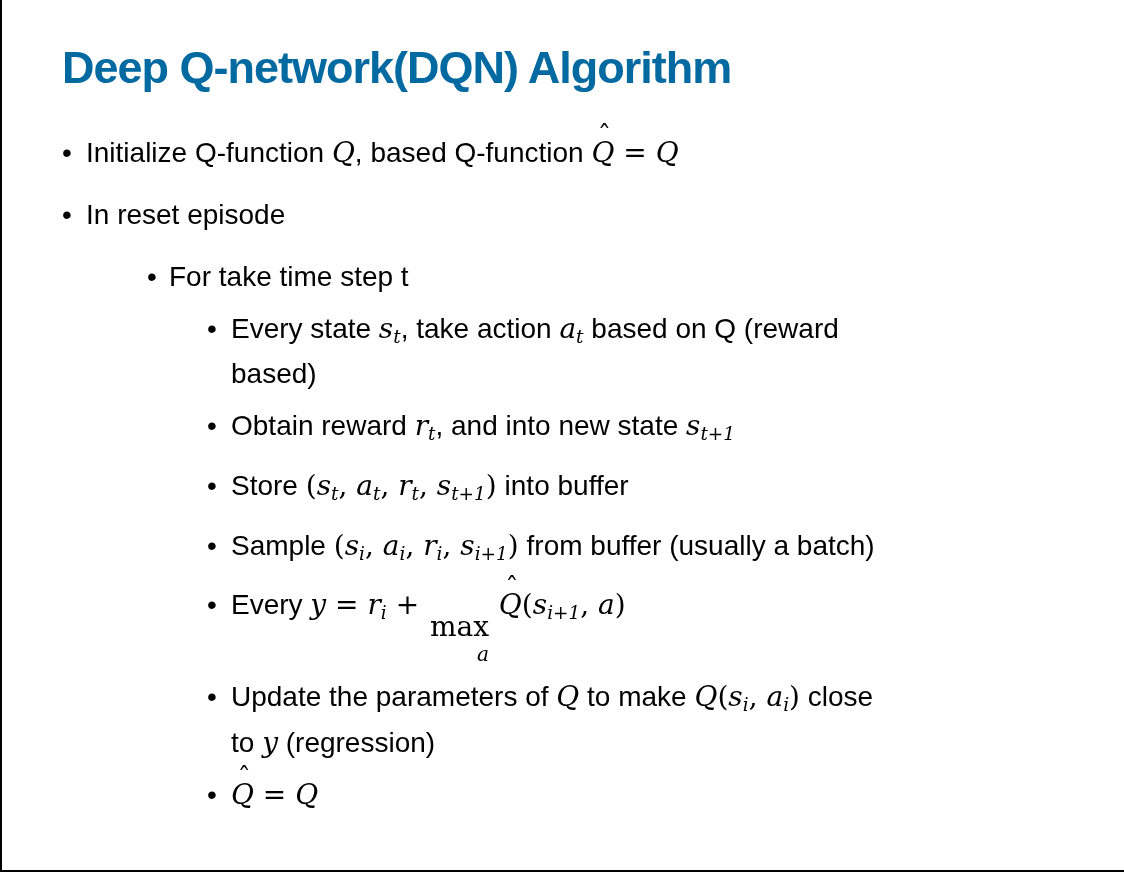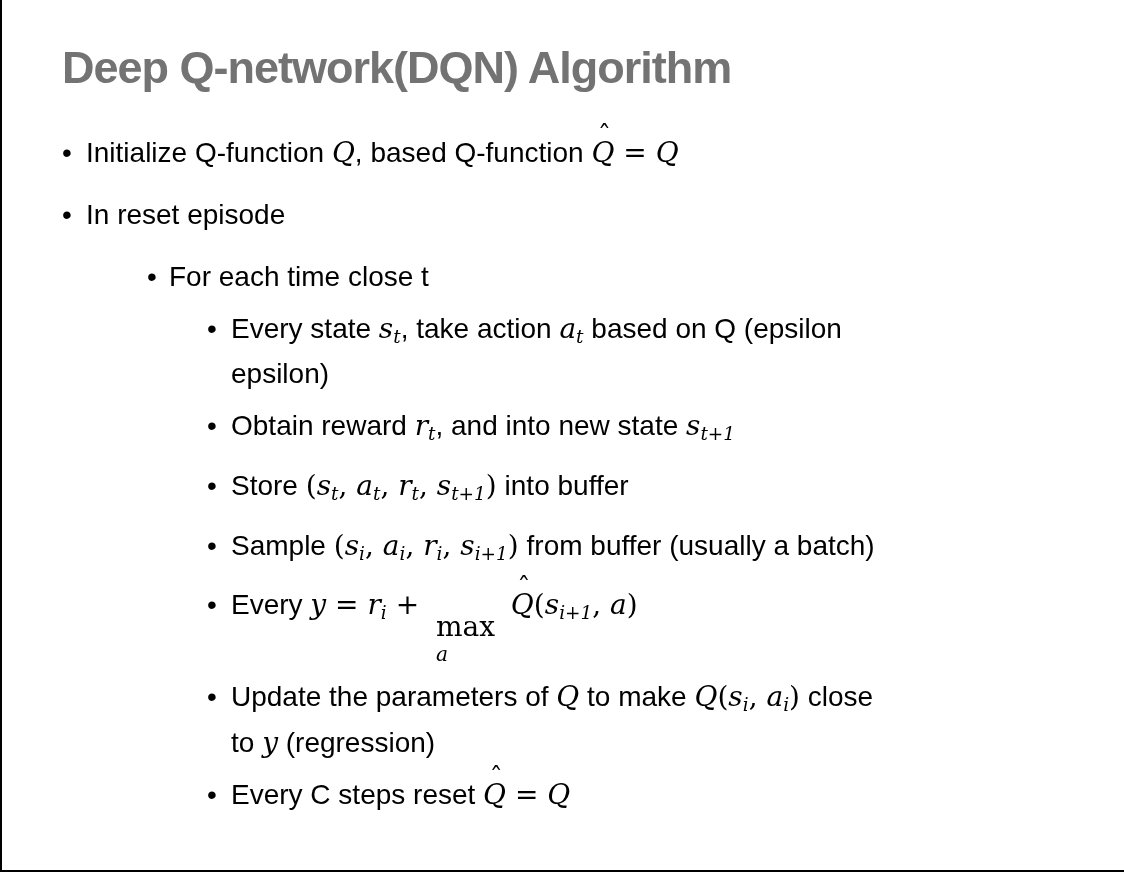--- a/index.html
+++ b/index.html
@@ -18,21 +18,21 @@
     border-bottom: 2px solid #000;
     overflow: hidden;
     color: #000;
   }
   .title {
     margin: 42px 0 0 60px;
     font-size: 45px;
     font-weight: bold;
     letter-spacing: -1px;
     line-height: 1.15;
-    color: #737373;
+    color: #0369a1;
   }
   .bullets {
     margin-top: 40px;
     font-size: 28px;
     color: #000;
   }
   .bullet {
     display: flex;
     align-items: flex-start;
     line-height: 38px;
@@ -76,24 +76,24 @@
     top: -0.46em;
     left: 50%;
     transform: translateX(-38%);
     font-style: normal;
     font-size: 0.95em;
     line-height: 1;
   }
   .rstack {                   
     display: inline-flex;
     flex-direction: column;
-    align-items: flex-start;
+    align-items: flex-end;
     vertical-align: -0.78em;
     line-height: 1.0;
-    margin: 0 8px;
+    margin: 0 2px;
   }
   .rstack .stop { font-family: "DejaVu Serif", serif; }
   .rstack .sbot {
     font-family: "DejaVu Serif", serif;
     font-style: italic;
     font-size: 0.72em;
     margin-top: 3px;
   }
 </style>
 </head>
@@ -105,25 +105,25 @@
       <div class="bullet lv1">
         <span class="dot">•</span>
         <span class="content"><span class="rt">Initialize Q-function </span><span class="rv">Q</span><span class="rt">, based Q-function </span><span class="rhat"><span class="hatmark">ˆ</span><span class="hatbase">Q</span></span><span class="ry"> = </span><span class="rv">Q</span></span>
       </div>
       <div class="bullet lv1">
         <span class="dot">•</span>
         <span class="content"><span class="rt">In reset episode</span></span>
       </div>
       <div class="bullet lv2">
         <span class="dot">•</span>
-        <span class="content"><span class="rt">For each time close t</span></span>
+        <span class="content"><span class="rt">For take time step t</span></span>
       </div>
       <div class="bullet lv3">
         <span class="dot">•</span>
-        <span class="content"><span class="rt">Every state </span><span class="rv">s</span><span class="rs">t</span><span class="rt">, take action </span><span class="rv">a</span><span class="rs">t</span><span class="rt"> based on Q (epsilon</span><br><span class="rt">epsilon)</span></span>
+        <span class="content"><span class="rt">Every state </span><span class="rv">s</span><span class="rs">t</span><span class="rt">, take action </span><span class="rv">a</span><span class="rs">t</span><span class="rt"> based on Q (reward</span><br><span class="rt">based)</span></span>
       </div>
       <div class="bullet lv3">
         <span class="dot">•</span>
         <span class="content"><span class="rt">Obtain reward </span><span class="rv">r</span><span class="rs">t</span><span class="rt">, and into new state </span><span class="rv">s</span><span class="rs">t+1</span></span>
       </div>
       <div class="bullet lv3">
         <span class="dot">•</span>
         <span class="content"><span class="rt">Store </span><span class="ry">(</span><span class="rv">s</span><span class="rs">t</span><span class="ry">, </span><span class="rv">a</span><span class="rs">t</span><span class="ry">, </span><span class="rv">r</span><span class="rs">t</span><span class="ry">, </span><span class="rv">s</span><span class="rs">t+1</span><span class="ry">)</span><span class="rt"> into buffer</span></span>
       </div>
       <div class="bullet lv3">
@@ -136,16 +136,16 @@
             <span class="stop">max</span>
             <span class="sbot">a</span>
           </span><span class="rt"> </span><span class="rhat"><span class="hatmark">ˆ</span><span class="hatbase">Q</span></span><span class="ry">(</span><span class="rv">s</span><span class="rs">i+1</span><span class="ry">, </span><span class="rv">a</span><span class="ry">)</span></span>
       </div>
       <div class="bullet lv3">
         <span class="dot">•</span>
         <span class="content"><span class="rt">Update the parameters of </span><span class="rv">Q</span><span class="rt"> to make </span><span class="rv">Q</span><span class="ry">(</span><span class="rv">s</span><span class="rs">i</span><span class="ry">, </span><span class="rv">a</span><span class="rs">i</span><span class="ry">)</span><span class="rt"> close</span><br><span class="rt">to </span><span class="rv">y</span><span class="rt"> (regression)</span></span>
       </div>
       <div class="bullet lv3">
         <span class="dot">•</span>
-        <span class="content"><span class="rt">Every C steps reset </span><span class="rhat"><span class="hatmark">ˆ</span><span class="hatbase">Q</span></span><span class="ry"> = </span><span class="rv">Q</span></span>
+        <span class="content"><span class="rhat"><span class="hatmark">ˆ</span><span class="hatbase">Q</span></span><span class="ry"> = </span><span class="rv">Q</span></span>
       </div>
     </div>
 </div>
 
 </body></html>

